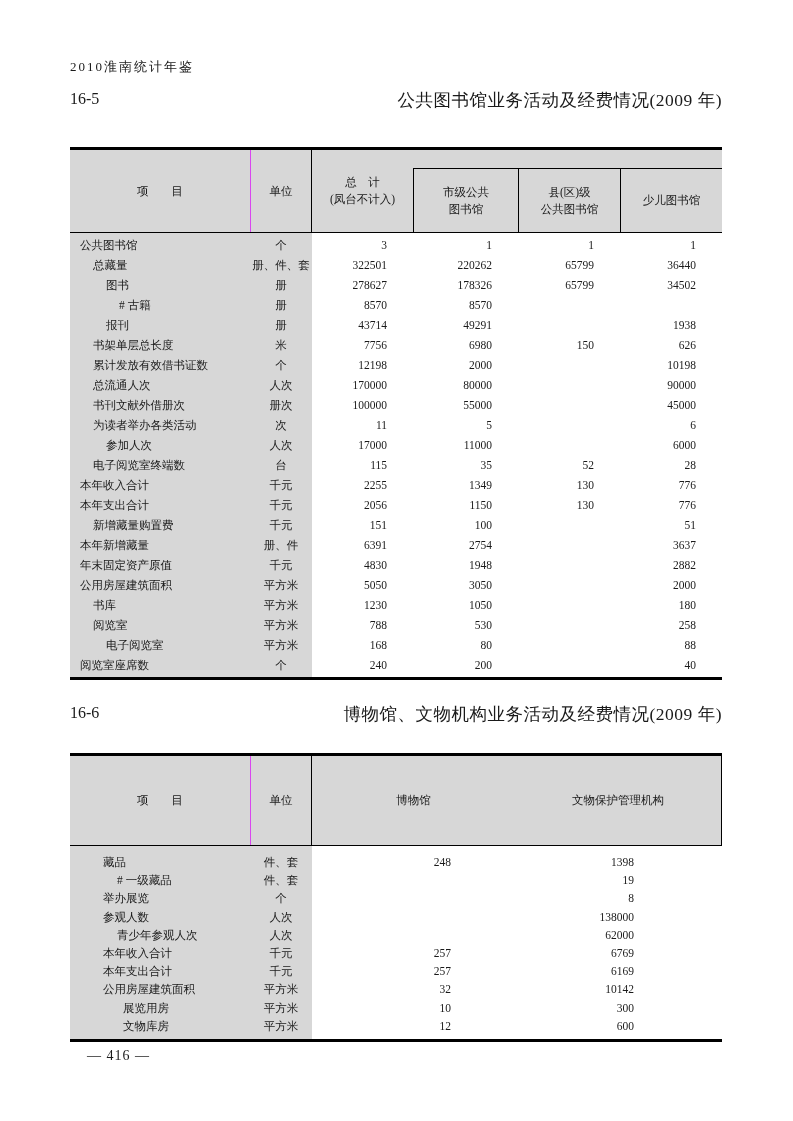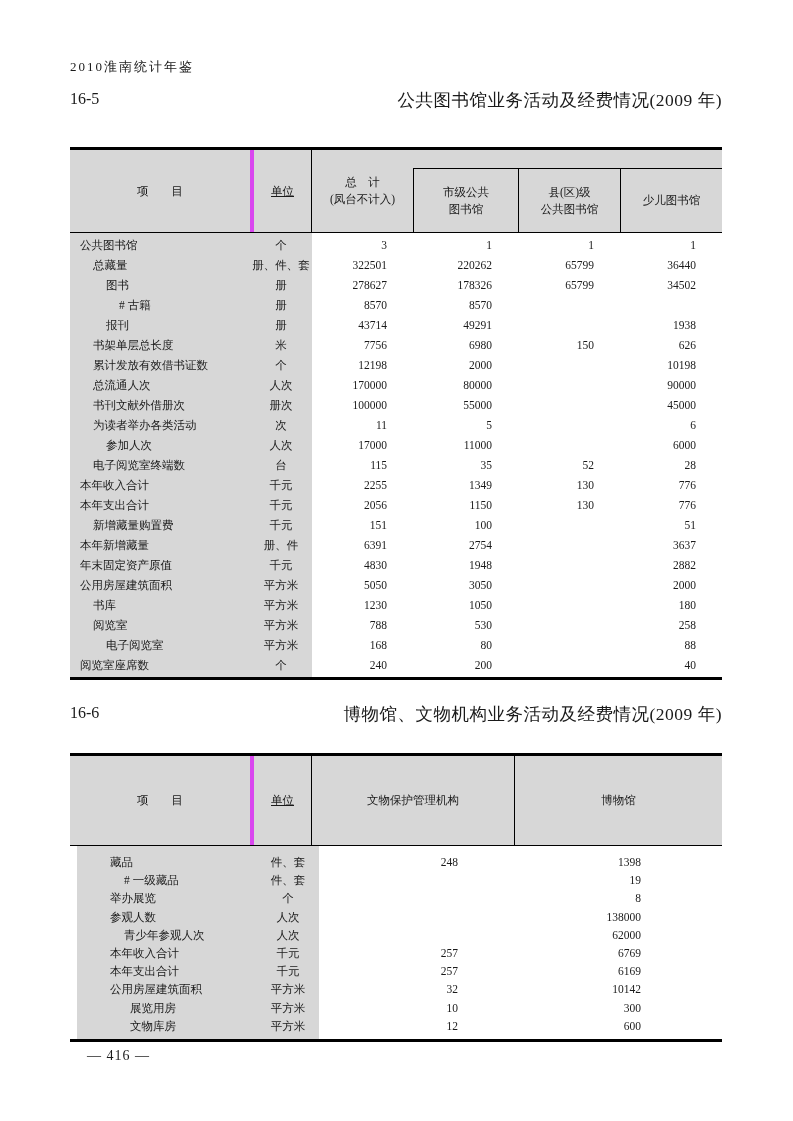--- a/index.html
+++ b/index.html
@@ -15,28 +15,28 @@
   .cap2{top:702px;}
 
   .stable{position:absolute;left:70px;width:652px;border-top:3px solid #000;border-bottom:3px solid #000;}
   .t1{top:147px;}
   .t2{top:753px;}
 
   .thead{display:grid;background:#d7d7d7;border-bottom:1px solid #000;font-size:11.5px;}
   .t1 .thead{grid-template-columns:180px 62px 101px 105px 102px 102px;height:82px;}
   .t2 .thead{grid-template-columns:180px 62px 203px 207px;height:89px;}
   .hcell{display:flex;flex-direction:column;align-items:center;justify-content:center;line-height:17px;}
-  .hcell.unitcol{border-left:4px solid #d946ef;border-right:1px solid #000;text-decoration:underline;}
+  .hcell.unitcol{border-left:1px solid #d946ef;border-right:1px solid #000;}
   .t1 .hcell.sub{margin-top:18px;border-top:1px solid #000;border-left:1px solid #000;}
   .t2 .hcell.mid{border-right:1px solid #000;}
   .hcell span{white-space:pre;}
 
   .tbody{position:relative;font-size:11.5px;}
   .t1 .tbody{padding:2px 0;}
-  .t2 .tbody{padding:7px 0 4px 0;margin-left:7px;}
+  .t2 .tbody{padding:7px 0 4px 0;}
   .grayband{position:absolute;left:0;top:0;bottom:0;width:242px;background:#d7d7d7;}
   .trow{display:grid;position:relative;}
   .t1 .trow{grid-template-columns:180px 62px 101px 105px 102px 102px;height:20px;line-height:20px;}
   .t2 .trow{grid-template-columns:180px 62px 203px 207px;height:18.2px;line-height:18.2px;}
   .tcell{white-space:nowrap;overflow:visible;}
   .tcell.label{text-align:left;}
   .tcell.unit{text-align:center;}
   .tcell.num{text-align:right;}
   .t1 .num{padding-right:26px;}
   .t2 .num.c0{padding-right:64px;}
@@ -274,25 +274,25 @@
   </div>
 
   <div class="stable t2">
     <div class="thead">
       <div class="hcell">
           <span>项　　目</span>
         </div>
       <div class="hcell unitcol">
           <span>单位</span>
         </div>
+      <div class="hcell">
+          <span>博物馆</span>
+        </div>
       <div class="hcell mid">
           <span>文物保护管理机构</span>
-        </div>
-      <div class="hcell">
-          <span>博物馆</span>
         </div>
     </div>
     <div class="tbody">
       <div class="grayband"></div>
     <div class="trow">
           <div class="tcell label ind0">藏品</div>
           <div class="tcell unit">件、套</div>
           <div class="tcell num c0">248</div>
           <div class="tcell num c1">1398</div>
         </div>

